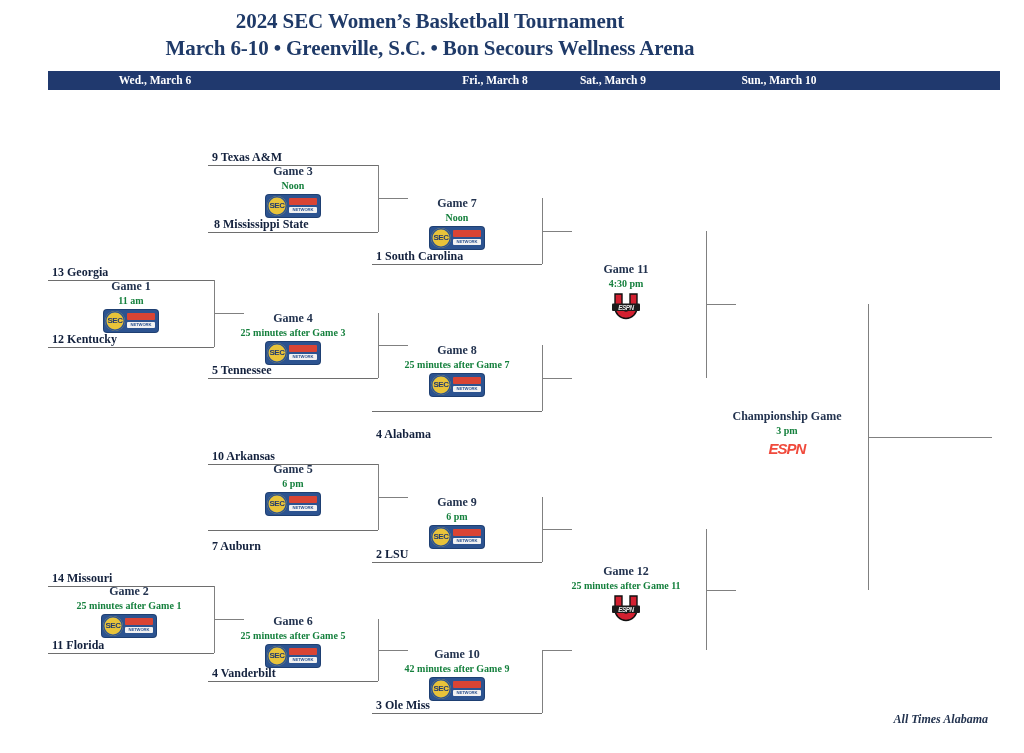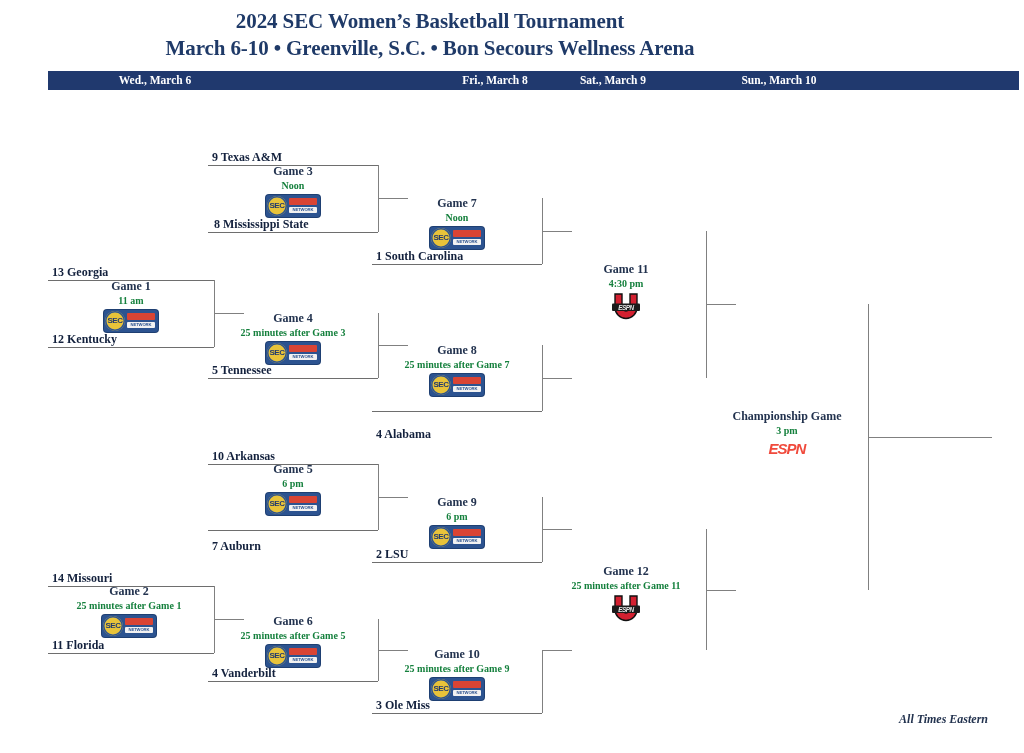--- a/index.html
+++ b/index.html
@@ -34,21 +34,20 @@
   }
 
   
   #day-bar {
     position: absolute;
     left: 48px;
     top: 71px;
     width: 952px;
     height: 19px;
     background: #20396e;
-    padding-left: 19px;
   }
   .day-cell {
     position: absolute;
     top: 0;
     height: 19px;
     line-height: 19px;
     color: #ffffff;
     font-weight: bold;
     font-size: 11.5px;
     text-align: center;
@@ -389,21 +388,21 @@
     </div>
   </div>
 </div>
 
 <div class="team" style="left:376px;top:698px;">3 Ole Miss</div>
 <div class="team-line" style="left:372px;top:713px;width:170px;"></div>
 <div class="seg-v" style="left:542px;top:650px;height:63px;"></div>
 <div class="seg-h" style="left:542px;top:650px;width:30px;"></div>
 <div class="game" style="left:378px;top:647px;width:158px;">
   <div class="g-name">Game 10</div>
-  <div class="g-time">25 minutes after Game 9</div>
+  <div class="g-time">42 minutes after Game 9</div>
   <div class="logo-wrap">
     <div class="sec-logo">
       <div class="sec-badge"></div>
       <div class="espn-mark"></div>
       <div class="net-mark"></div>
     </div>
   </div>
 </div>
 
 <div class="seg-v" style="left:706px;top:529px;height:121px;"></div>
@@ -425,13 +424,13 @@
 <div class="seg-v" style="left:868px;top:304px;height:286px;"></div>
 <div class="seg-h" style="left:868px;top:437px;width:124px;"></div>
 <div class="game" style="left:716px;top:409px;width:142px;">
   <div class="g-name">Championship Game</div>
   <div class="g-time">3 pm</div>
   <div class="logo-wrap">
     <div class="espn-wordmark">ESPN</div>
   </div>
 </div>
 
-<div id="footer-note">All Times Eastern</div>
+<div id="footer-note">All Times Alabama</div>
 
 </body></html>

